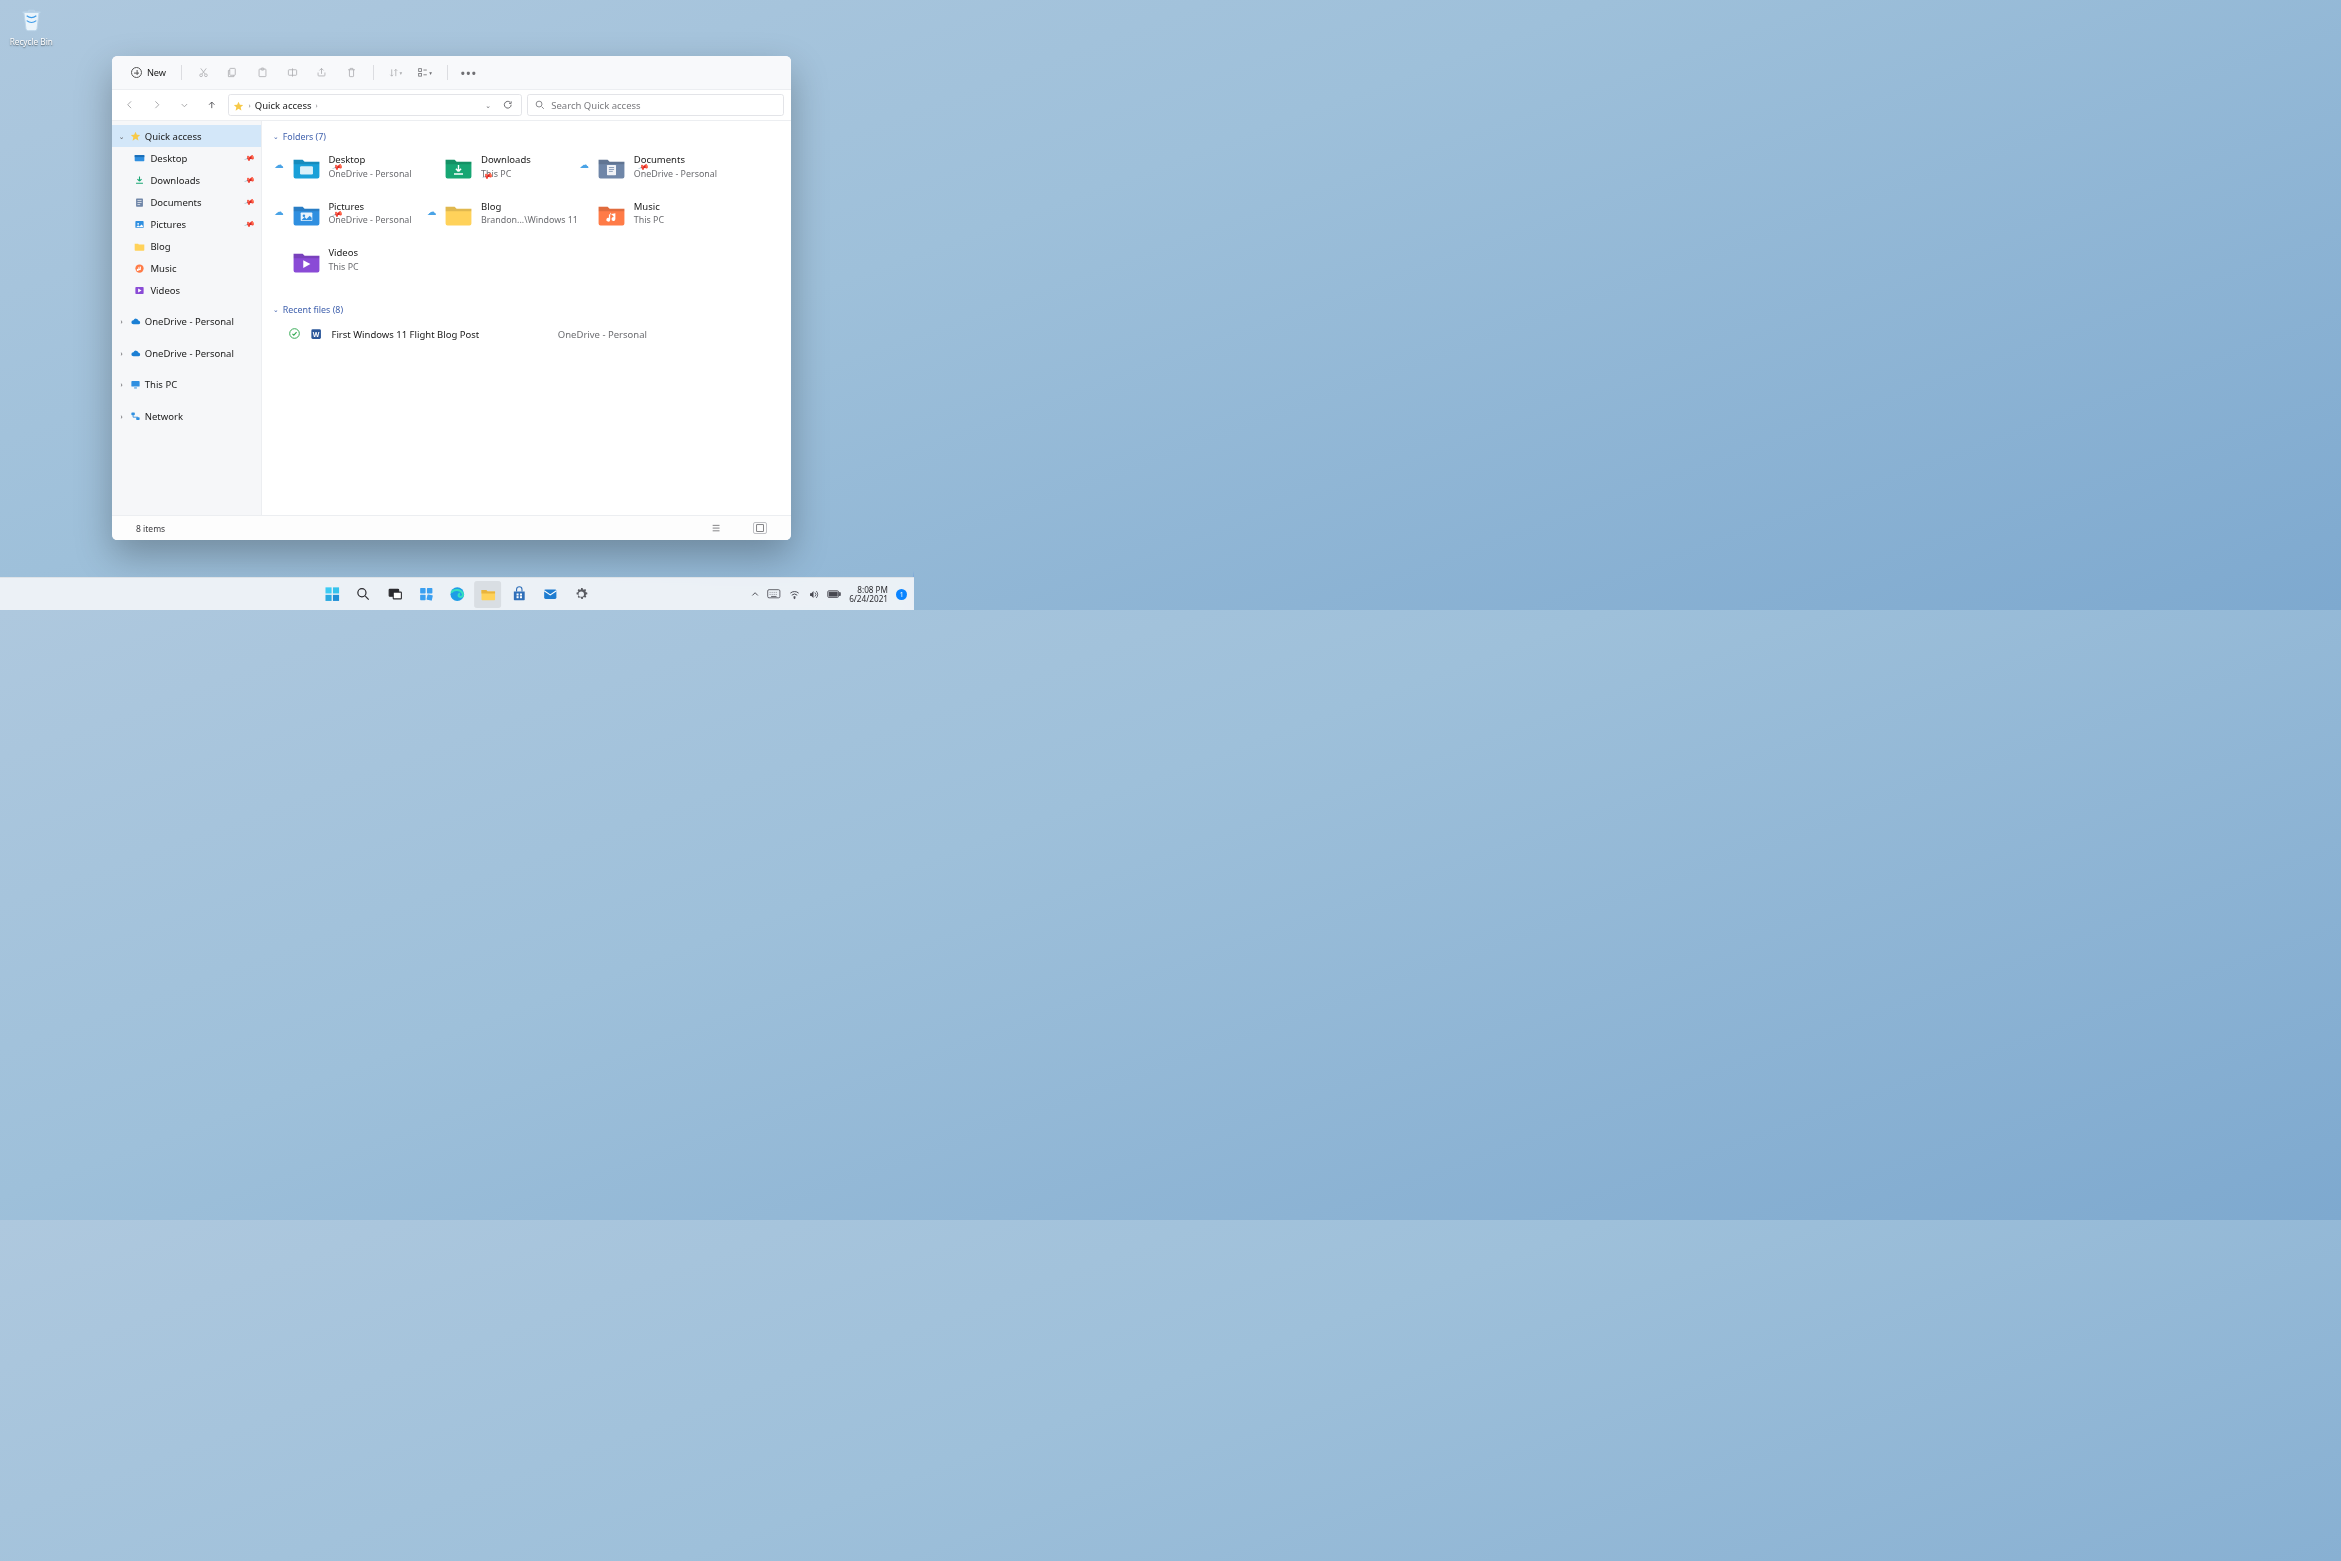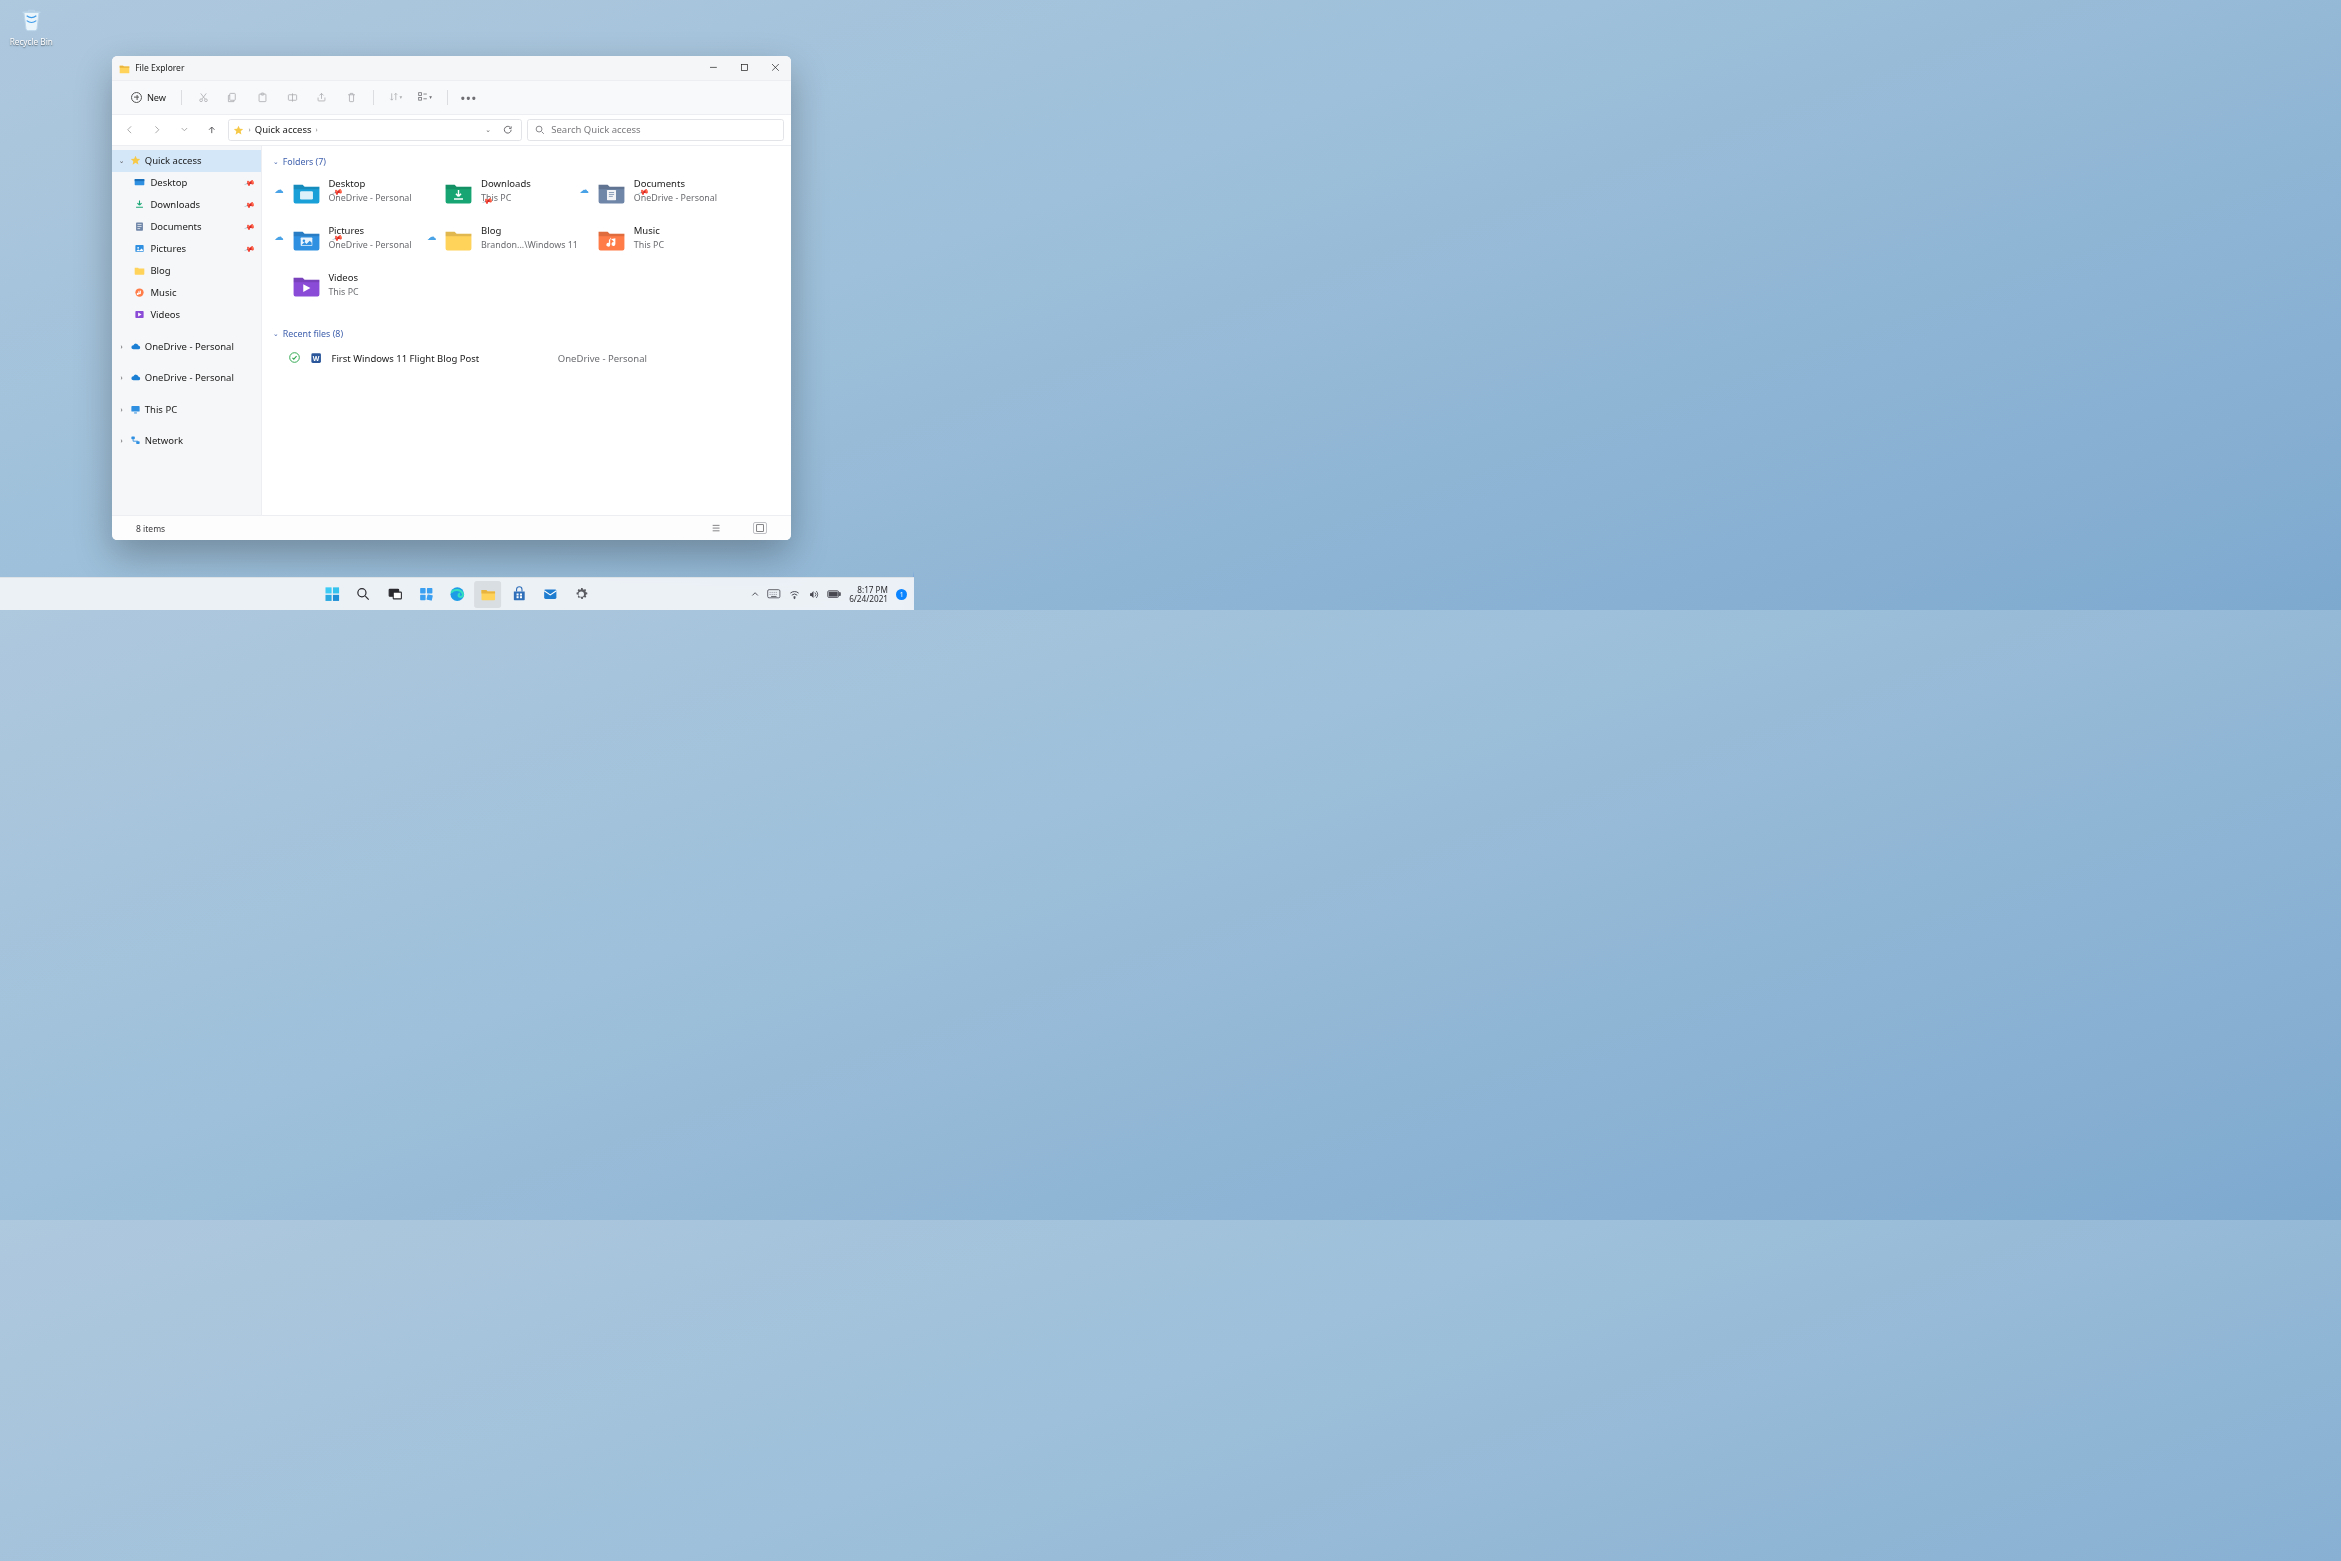--- a/index.html
+++ b/index.html
@@ -123,46 +123,20 @@
         <path d="M10 12h22l-3 24a3 3 0 0 1-3 2.6H16a3 3 0 0 1-3-2.6Z" fill="#eaf4fb" stroke="#bcd6ea" stroke-width="1.4"></path>
         <path d="M8 12h26" stroke="#bcd6ea" stroke-width="2"></path>
         <path d="M17 12V9h8v3" fill="none" stroke="#bcd6ea" stroke-width="1.4"></path>
         <path d="M14 17c5 4 9 4 14 0M14 24c5 4 9 4 14 0" stroke="#3d9be8" stroke-width="1.6" fill="none"></path>
       </svg>
   </div>
   <div class="lbl">Recycle Bin</div>
 </div>
 
 <div class="window">
-  <div class="titlebar">
-    <span class="app-ico">
-      <svg viewBox="0 0 16 16">
-          <path d="M1 4h5l1 1h8v9a1 1 0 0 1-1 1H2a1 1 0 0 1-1-1Z" fill="#ffd25a"></path>
-          <path d="M1 4h5l1 1h8v2H1Z" fill="#e9b43d"></path>
-        </svg>
-    </span>
-    <span class="title">File Explorer</span>
-    <div class="win-ctrls">
-      <div class="wc">
-          <svg width="6.8" height="6.8" viewBox="0 0 10 10">
-            <path d="M0 5h10" stroke="currentColor" stroke-width="1"></path>
-          </svg>
-        </div>
-      <div class="wc">
-          <svg width="6.8" height="6.8" viewBox="0 0 10 10">
-            <rect x="0.5" y="0.5" width="9" height="9" fill="none" stroke="currentColor" stroke-width="1"></rect>
-          </svg>
-        </div>
-      <div class="wc close">
-          <svg width="6.8" height="6.8" viewBox="0 0 10 10">
-            <path d="M0 0l10 10M10 0L0 10" stroke="currentColor" stroke-width="1"></path>
-          </svg>
-        </div>
-    </div>
-  </div>
 
   <div class="toolbar">
     <div class="tb-new">
       <span class="plus-circ"></span>
       <span>New</span>
     </div>
     <div class="tb-sep"></div>
     <div class="tb-btn dim">
         <svg width="11" height="11" viewBox="0 0 16 16" fill="none" stroke="currentColor" stroke-width="1.2">
           <circle cx="4.5" cy="12" r="2"></circle>
@@ -610,19 +584,19 @@
         </svg>
       </span>
     <span class="tic">
         <svg width="13.6" height="8.2" viewBox="0 0 20 12" fill="none" stroke="#474850" stroke-width="1.2">
           <rect x="1" y="1" width="16" height="10" rx="2"></rect>
           <rect x="3" y="3" width="12" height="6" fill="#474850"></rect>
           <rect x="18" y="4" width="1.5" height="4" fill="#474850"></rect>
         </svg>
       </span>
     <div class="clock">
-      <span>8:17 PM</span>
+      <span>8:08 PM</span>
       <span>6/24/2021</span>
     </div>
     <span class="notif">1</span>
   </div>
 </div>
 
 
 </body></html>

